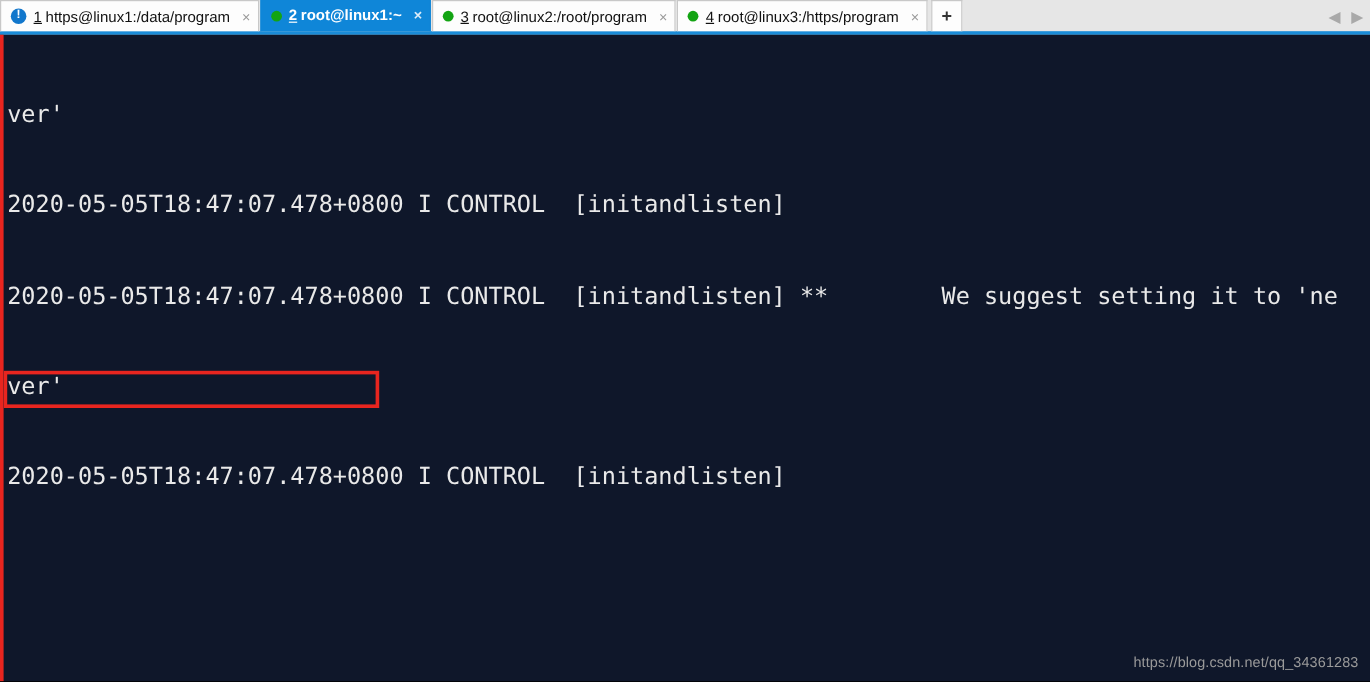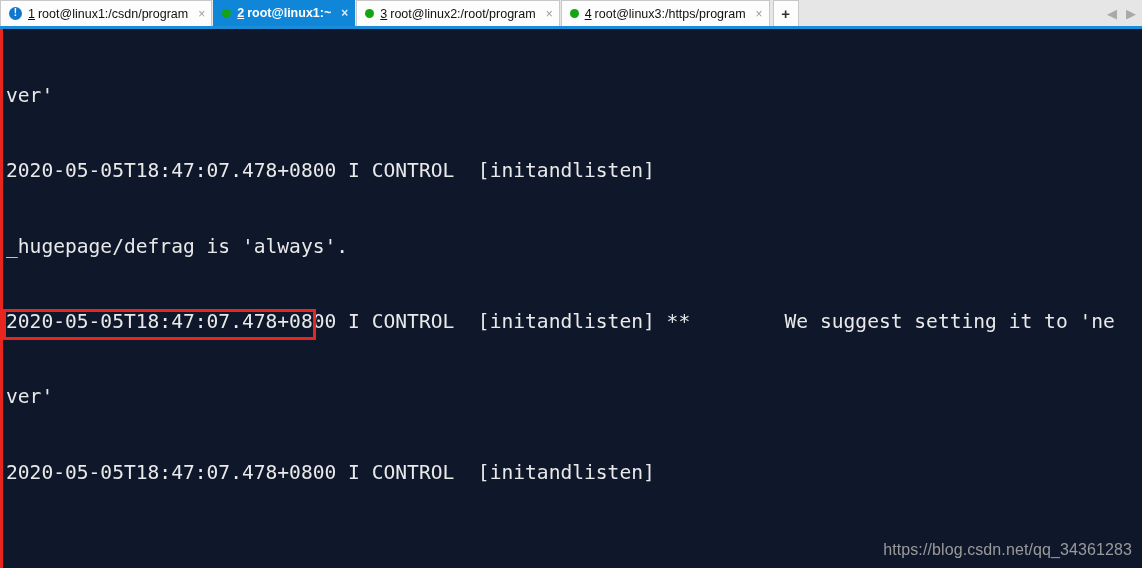--- a/index.html
+++ b/index.html
@@ -159,36 +159,36 @@
     box-sizing: border-box;
     pointer-events: none;
   }
 
   .watermark {
     position: absolute;
     right: 10px;
     bottom: 9px;
     color: #9a9a9a;
     font-family: "Liberation Sans", sans-serif;
-    font-size: 16px;
+    font-size: 12px;
     letter-spacing: 0.1px;
   }
 </style>
 </head>
 <body>
 
 <div id="app">
 
   <div class="tabbar">
     <div class="tabs">
 
       <div class="tab">
         <span class="tab-status alert"></span>
         <span class="tab-num">1</span>
-        <span class="tab-label">root@linux1:/csdn/program</span>
+        <span class="tab-label">https@linux1:/data/program</span>
         <span class="tab-close">×</span>
       </div>
 
       <div class="tab active">
         <span class="tab-status green"></span>
         <span class="tab-num">2</span>
         <span class="tab-label">root@linux1:~</span>
         <span class="tab-close">×</span>
       </div>
 
@@ -212,21 +212,20 @@
     <div class="tabnav">
       <span>◀</span>
       <span>▶</span>
     </div>
   </div>
 
   <div class="terminal">
     <div class="term-lines">
       <div class="term-line">ver'</div>
       <div class="term-line">2020-05-05T18:47:07.478+0800 I CONTROL  [initandlisten]</div>
-      <div class="term-line">_hugepage/defrag is 'always'.</div>
       <div class="term-line">2020-05-05T18:47:07.478+0800 I CONTROL  [initandlisten] **        We suggest setting it to 'ne</div>
       <div class="term-line">ver'</div>
       <div class="term-line">2020-05-05T18:47:07.478+0800 I CONTROL  [initandlisten]</div>
       
       
       
       
       
       
       

